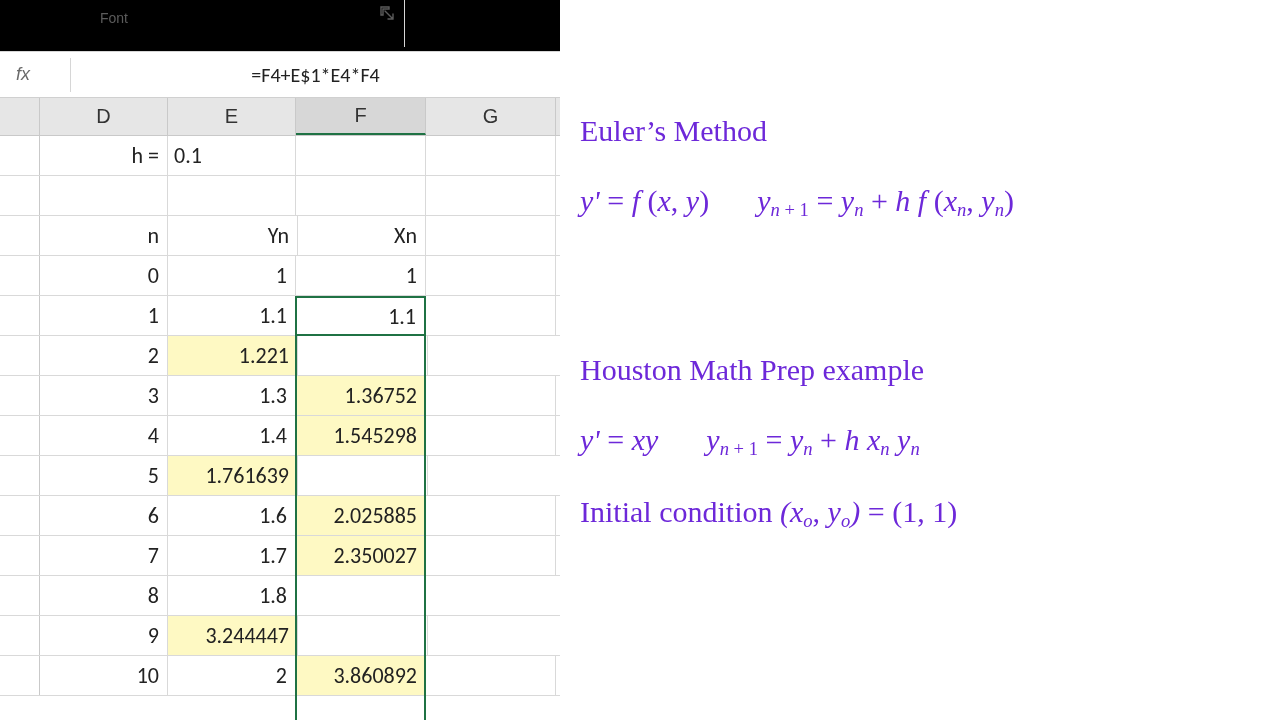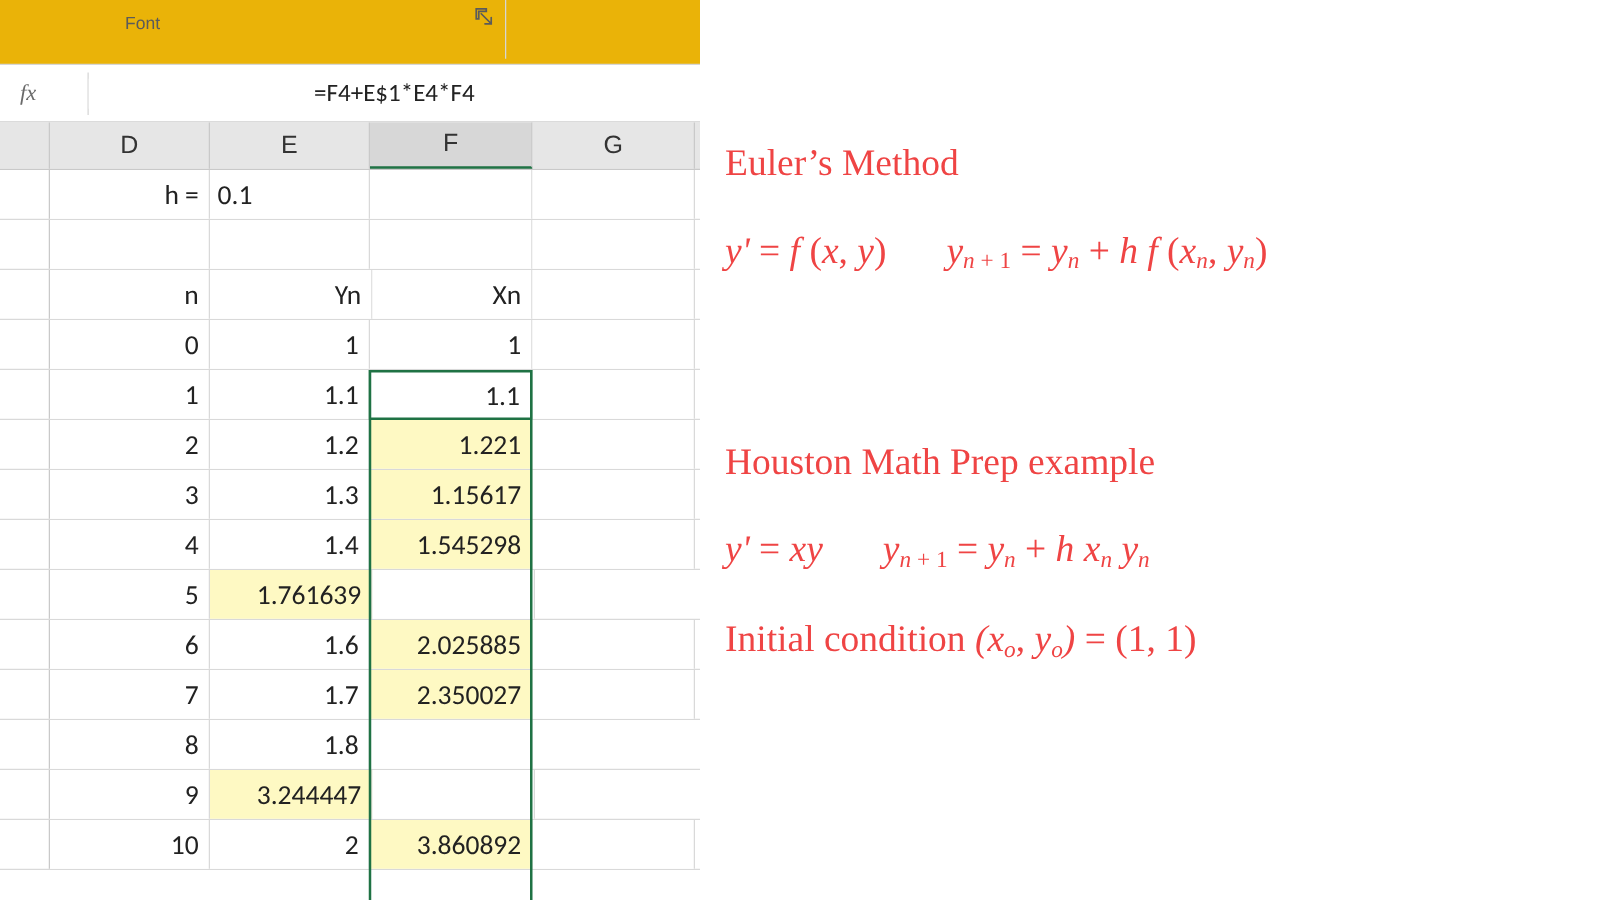--- a/index.html
+++ b/index.html
@@ -15,21 +15,21 @@
   }
   .left-pane {
     position: absolute;
     left: 0; top: 0;
     width: 560px;
     height: 720px;
     background: #fff;
   }
   .ribbon-tail {
     height: 52px;
-    background: #eab308;
+    background: #000000;
     border-bottom: 1px solid #d6d6d6;
     display: flex;
     align-items: flex-start;
     padding-top: 6px;
     font-family: "Segoe UI", Arial, sans-serif;
     font-size: 14px;
     color: #5b5b5b;
     position: relative;
   }
   .ribbon-group-label {
@@ -53,21 +53,21 @@
     height: 46px;
     border-bottom: 1px solid #d0d0d0;
     display: flex;
     align-items: center;
     padding-left: 10px;
     font-family: "Segoe UI", Arial, sans-serif;
     font-size: 18px;
   }
   .fx-label {
     font-style: italic;
-    font-family: Liberation Serif, serif;
+    font-family: Liberation Sans, sans-serif;
     color: #6a6a6a;
     width: 60px;
     padding-left: 6px;
   }
   .fx-sep {
     width: 1px; height: 34px; background: #d6d6d6;
   }
   .formula-input {
     flex: 1;
     border: none;
@@ -157,21 +157,21 @@
 
   .right-pane {
     position: absolute;
     left: 580px;
     top: 0;
     width: 700px;
     height: 720px;
     background: #fff;
     font-family: "Times New Roman", Times, serif;
     font-size: 30px;
-    color: #ef4444;
+    color: #6d28d9;
     padding-top: 114px;
   }
   .right-pane .line { margin-bottom: 36px; }
   .math { font-style: italic; font-family: "Times New Roman", serif; }
   .rm { font-style: normal; }
   sub { font-size: 0.62em; font-style: italic; vertical-align: -0.25em; }
   .eq-row { display:flex; gap:48px; }
   .gap-lg { height: 96px; }
 </style>
 </head>
@@ -236,29 +236,28 @@
     <div class="grid-row">
       <div class="row-head"></div>
       <div class="cell col-D">1</div>
       <div class="cell col-E">1.1</div>
       <div class="cell col-F" style="background:#fff">1.1</div>
       <div class="cell col-G"></div>
     </div>
     <div class="grid-row">
       <div class="row-head"></div>
       <div class="cell col-D">2</div>
-      <div class="cell col-E">1.2</div>
       <div class="cell col-F sel-fill">1.221</div>
       <div class="cell col-G"></div>
     </div>
     <div class="grid-row">
       <div class="row-head"></div>
       <div class="cell col-D">3</div>
       <div class="cell col-E">1.3</div>
-      <div class="cell col-F sel-fill">1.15617</div>
+      <div class="cell col-F sel-fill">1.36752</div>
       <div class="cell col-G"></div>
     </div>
     <div class="grid-row">
       <div class="row-head"></div>
       <div class="cell col-D">4</div>
       <div class="cell col-E">1.4</div>
       <div class="cell col-F sel-fill">1.545298</div>
       <div class="cell col-G"></div>
     </div>
     <div class="grid-row">

